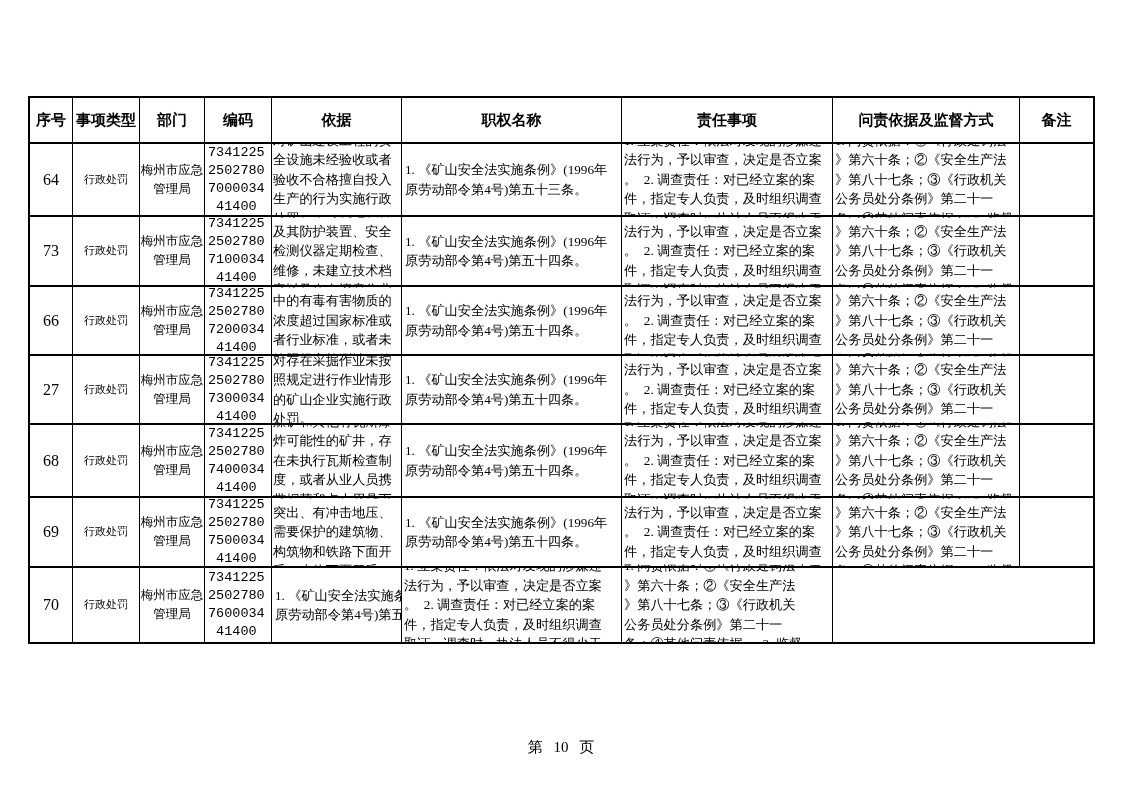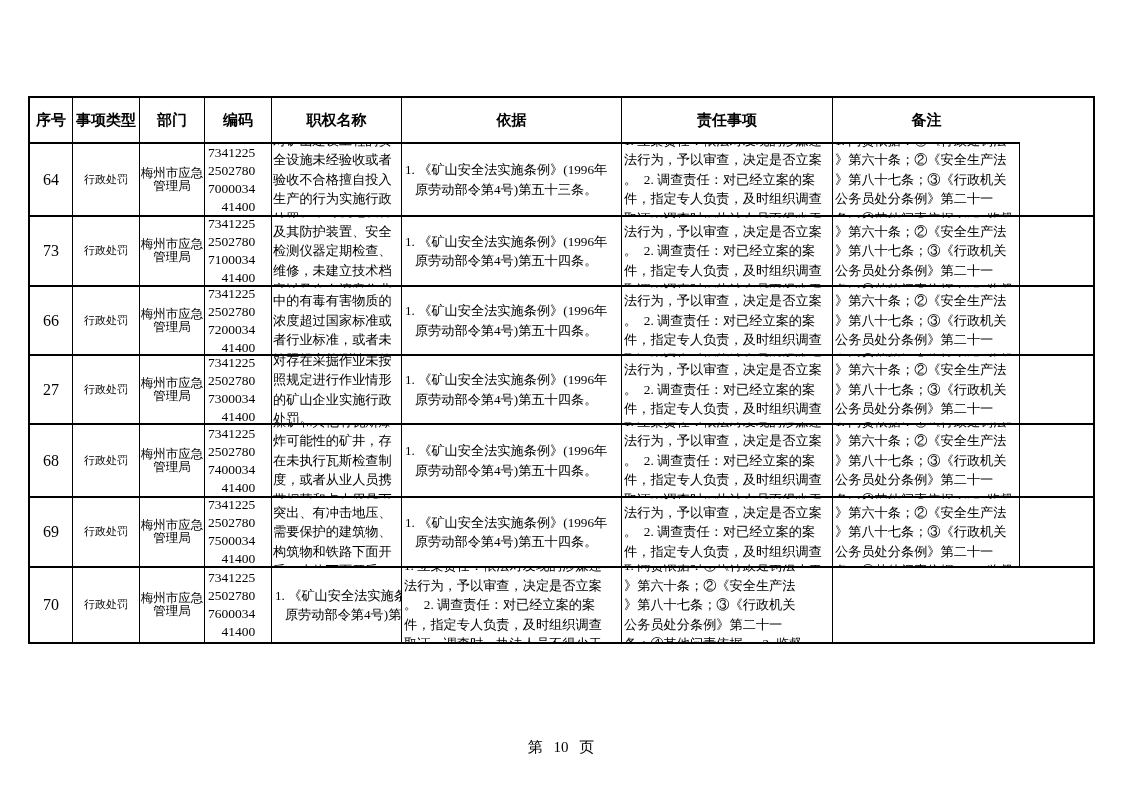--- a/index.html
+++ b/index.html
@@ -41,49 +41,50 @@
   .r65 { height: 70px; }
   .r66 { height: 69px; }
   .r67 { height: 69px; }
   .r68 { height: 73px; }
   .r69 { height: 70px; }
   .r70 { height: 74px; }
 
   .c-center { align-items: center; text-align: center; }
   .c-seq  { font-size: 16px; }
   .c-type { font-size: 11px; }
-  .c-dept { font-size: 12.5px; line-height: 13px; white-space: pre; }
-  .c-code { align-items: flex-start; text-align: right; white-space: pre;
-            padding-left: 3px; font-size: 13.5px; line-height: 18px; }
+  .c-dept { font-size: 12.5px; line-height: 19px; white-space: pre; }
+  .c-code { align-items: flex-start; text-align: center; white-space: pre;
+            padding-left: 3px; font-size: 13.5px; line-height: 18px; font-family: Liberation Mono, monospace; }
   .c-text { align-items: flex-start; text-align: left; white-space: pre; }
   .c-power { padding-left: 1px; }
-  .c-basis { padding-left: 3px; text-align: center; }
+  .c-basis { padding-left: 3px; }
   .c-duty  { padding-left: 2px; }
   .c-acct  { padding-left: 2px; }
 
   .page-footer {
     position: absolute; left: 0; right: 0; top: 738px;
     text-align: center; font-size: 15px; word-spacing: 7px;
   }
 </style>
 </head>
 <body>
 
 <div class="sheet">
 
   <div class="doc-table">
 
     <div class="grid-row hdr">
       <div class="cell c-center">序号</div>
       <div class="cell c-center">事项类型</div>
       <div class="cell c-center">部门</div>
       <div class="cell c-center">编码</div>
+      <div class="cell c-center">依据</div>
       <div class="cell c-center">职权名称</div>
-      <div class="cell c-center">依据</div>
       <div class="cell c-center">责任事项</div>
+      <div class="cell c-center">问责依据及监督方式</div>
       <div class="cell c-center">备注</div>
     </div>
 
     <div class="grid-row r64">
       <div class="cell c-center c-seq">64</div>
       <div class="cell c-center c-type">行政处罚</div>
       <div class="cell c-center c-dept">梅州市应急
 管理局</div>
       <div class="cell c-code">7341225
 2502780

